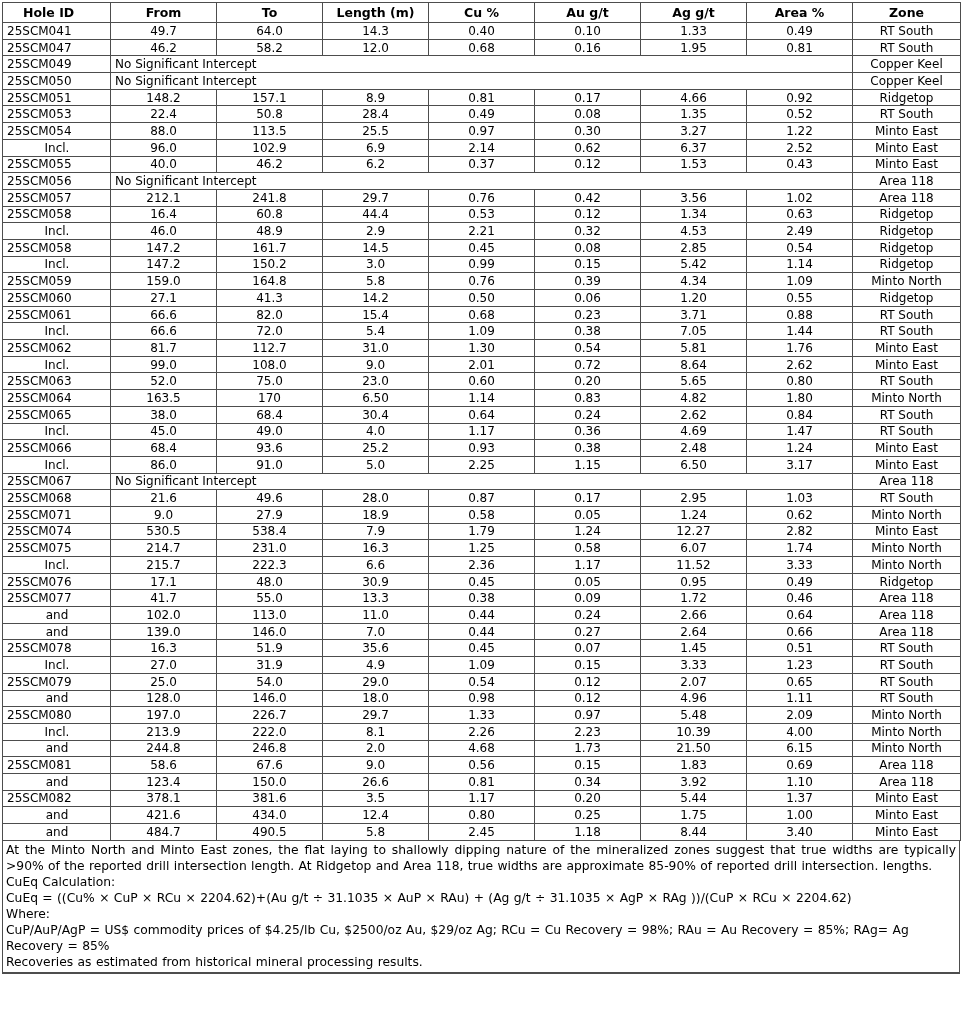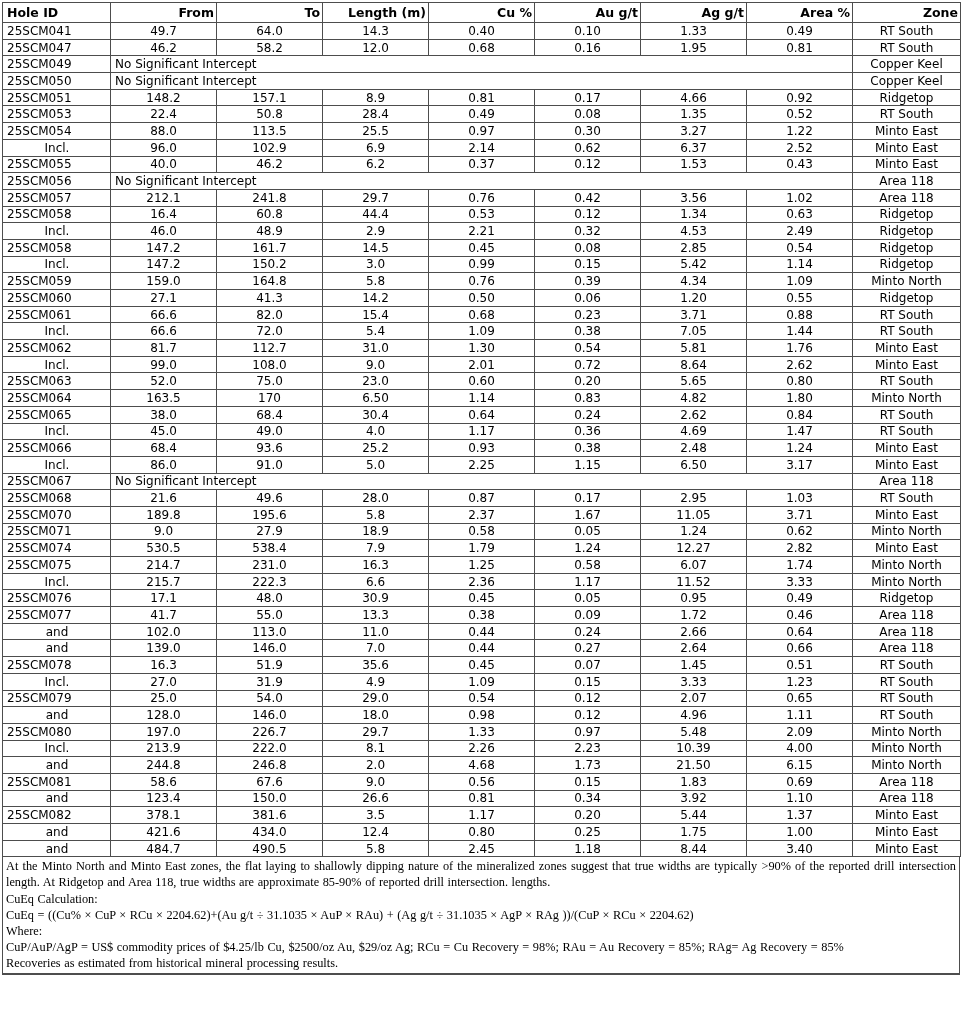--- a/index.html
+++ b/index.html
@@ -30,40 +30,39 @@
   th, td {
     border: 1px solid #4d4d4d;
     overflow: hidden;
     white-space: nowrap;
     vertical-align: middle;
   }
   thead tr { height: 20px; }
   th {
     font-size: 12.5px;
     font-weight: bold;
-    text-align: right;
+    text-align: center;
     padding: 1px 2px;
   }
-  th.al { text-align: left; padding-left: 4px; margin-left: 37px; }
+  th.al { text-align: left; padding-left: 20px; margin-left: 37px; }
   tbody tr { height: 16.7px; }
   td {
     font-size: 12px;
     text-align: center;
     padding: 0 2px;
   }
   td.al { text-align: left; padding-left: 4px; }
   td.ar { padding-right: 1px; }
   .notes {
     border: 1px solid #4d4d4d;
     border-top: none;
     border-bottom-width: 2px;
     padding: 1px 3px 2px 3px;
     font-size: 12.3px;
     line-height: 16.1px;
-    font-family: Liberation Serif, serif;
   }
   .notes p {
     margin: 0;
     word-spacing: 0.5px;
   }
   .notes p.justify { text-align: justify; }
 </style>
 </head>
 <body>
 
@@ -383,31 +382,20 @@
           <td>21.6</td>
           <td>49.6</td>
           <td>28.0</td>
           <td>0.87</td>
           <td>0.17</td>
           <td>2.95</td>
           <td>1.03</td>
           <td>RT South</td>
         </tr>
         <tr>
-          <td class="al">25SCM070</td>
-          <td>189.8</td>
-          <td>195.6</td>
-          <td>5.8</td>
-          <td>2.37</td>
-          <td>1.67</td>
-          <td>11.05</td>
-          <td>3.71</td>
-          <td>Minto East</td>
-        </tr>
-        <tr>
           <td class="al">25SCM071</td>
           <td>9.0</td>
           <td>27.9</td>
           <td>18.9</td>
           <td>0.58</td>
           <td>0.05</td>
           <td>1.24</td>
           <td>0.62</td>
           <td>Minto North</td>
         </tr>

